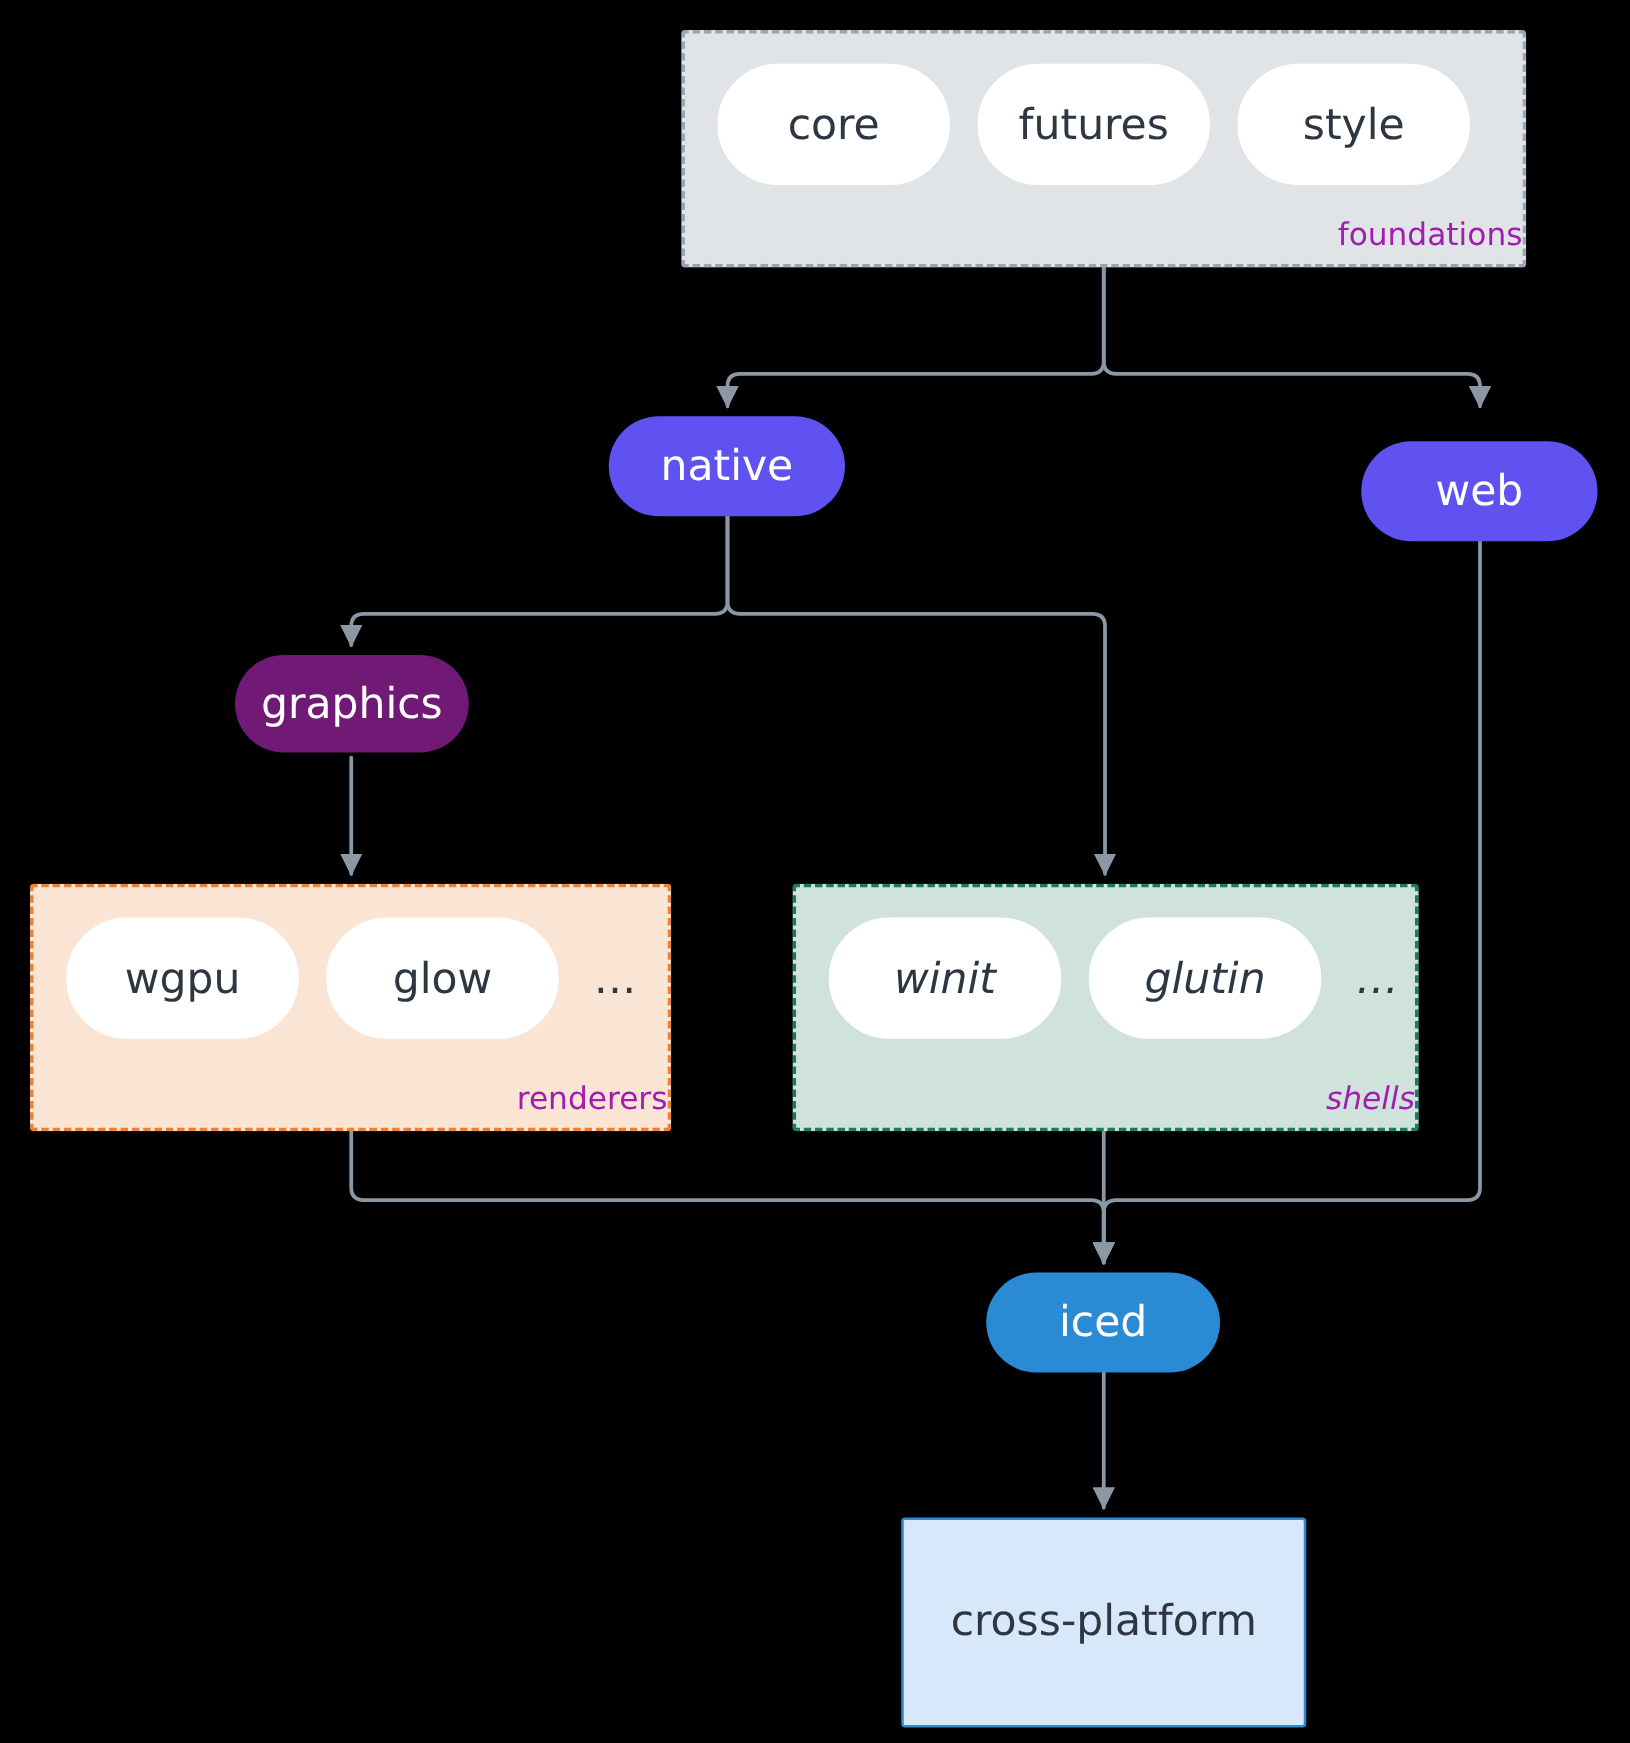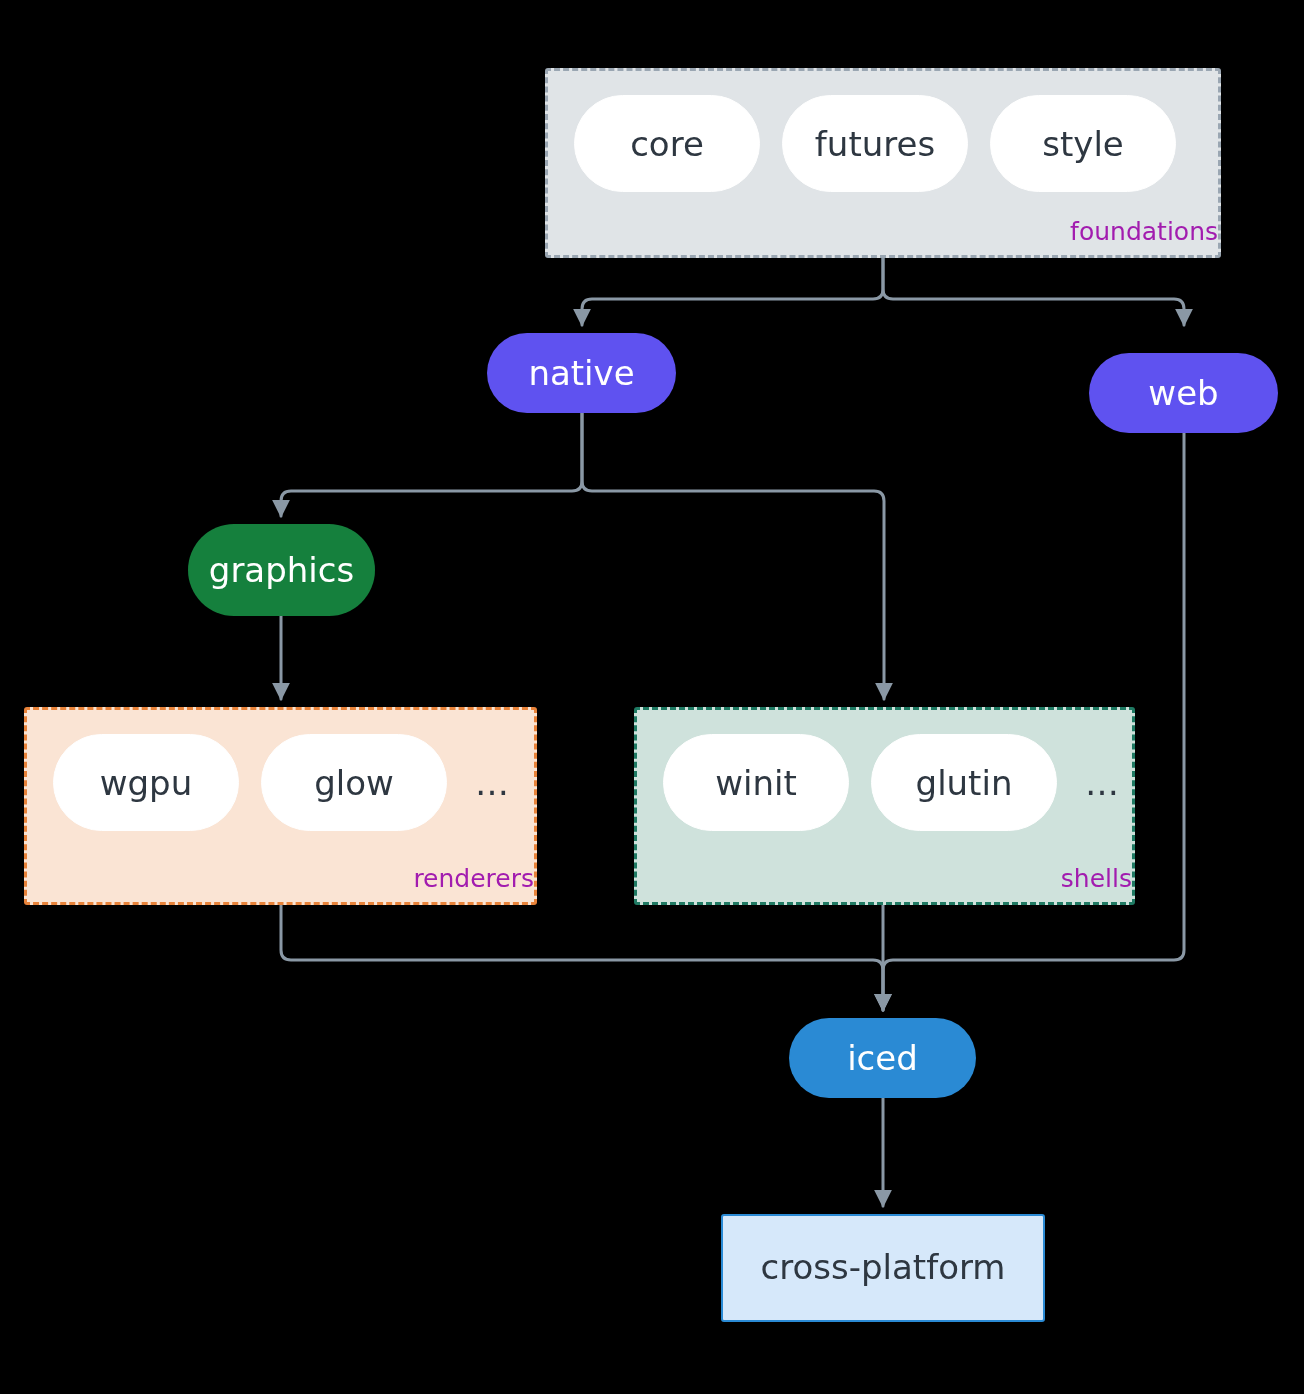--- a/index.html
+++ b/index.html
@@ -49,33 +49,33 @@
     display: flex;
     align-items: center;
     gap: 22px;
   }
 
   #cluster-foundations {
     left: 545px;  top: 24px;
     width: 676px; height: 190px;
     background: #e0e4e7;
     border-color: #9aa6b2;
-    margin-top: 44px;
   }
   #cluster-renderers {
     left: 24px;   top: 707px;
     width: 513px; height: 198px;
     background: #fae4d4;
     border-color: #e8833a;
   }
   #cluster-shells {
     left: 634px;  top: 707px;
     width: 501px; height: 198px;
     background: #cfe2dc;
     border-color: #1f7a63;
+    font-style: italic;
   }
 
   
   .pill {
     box-sizing: border-box;
     background: #ffffff;
     border: 1px solid #ffffff;
     border-radius: 70px;
     height: 97px;
     min-width: 186px;
@@ -112,34 +112,34 @@
     background: #5f52f0;
   }
   #node-web {
     left: 1089px; top: 333px;
     width: 189px; height: 80px;
     background: #5f52f0;
     margin-top: 20px;
   }
   #node-graphics {
     left: 188px; top: 524px;
-    width: 187px; height: 92px;
-    background: #15803d;
+    width: 187px; height: 78px;
+    background: #701a75;
   }
   #node-iced {
     left: 789px; top: 1018px;
     width: 187px; height: 80px;
     background: #2a8ad4;
   }
 
   
   #node-application {
     position: absolute;
     left: 721px; top: 1214px;
-    width: 324px; height: 108px;
+    width: 324px; height: 168px;
     box-sizing: border-box;
     background: #d6e8fa;
     border: 2px solid #2a8ad4;
     border-radius: 3px;
     display: flex;
     flex-direction: column;
     align-items: center;
     justify-content: center;
     font-size: 34px;
     line-height: 1.35;

